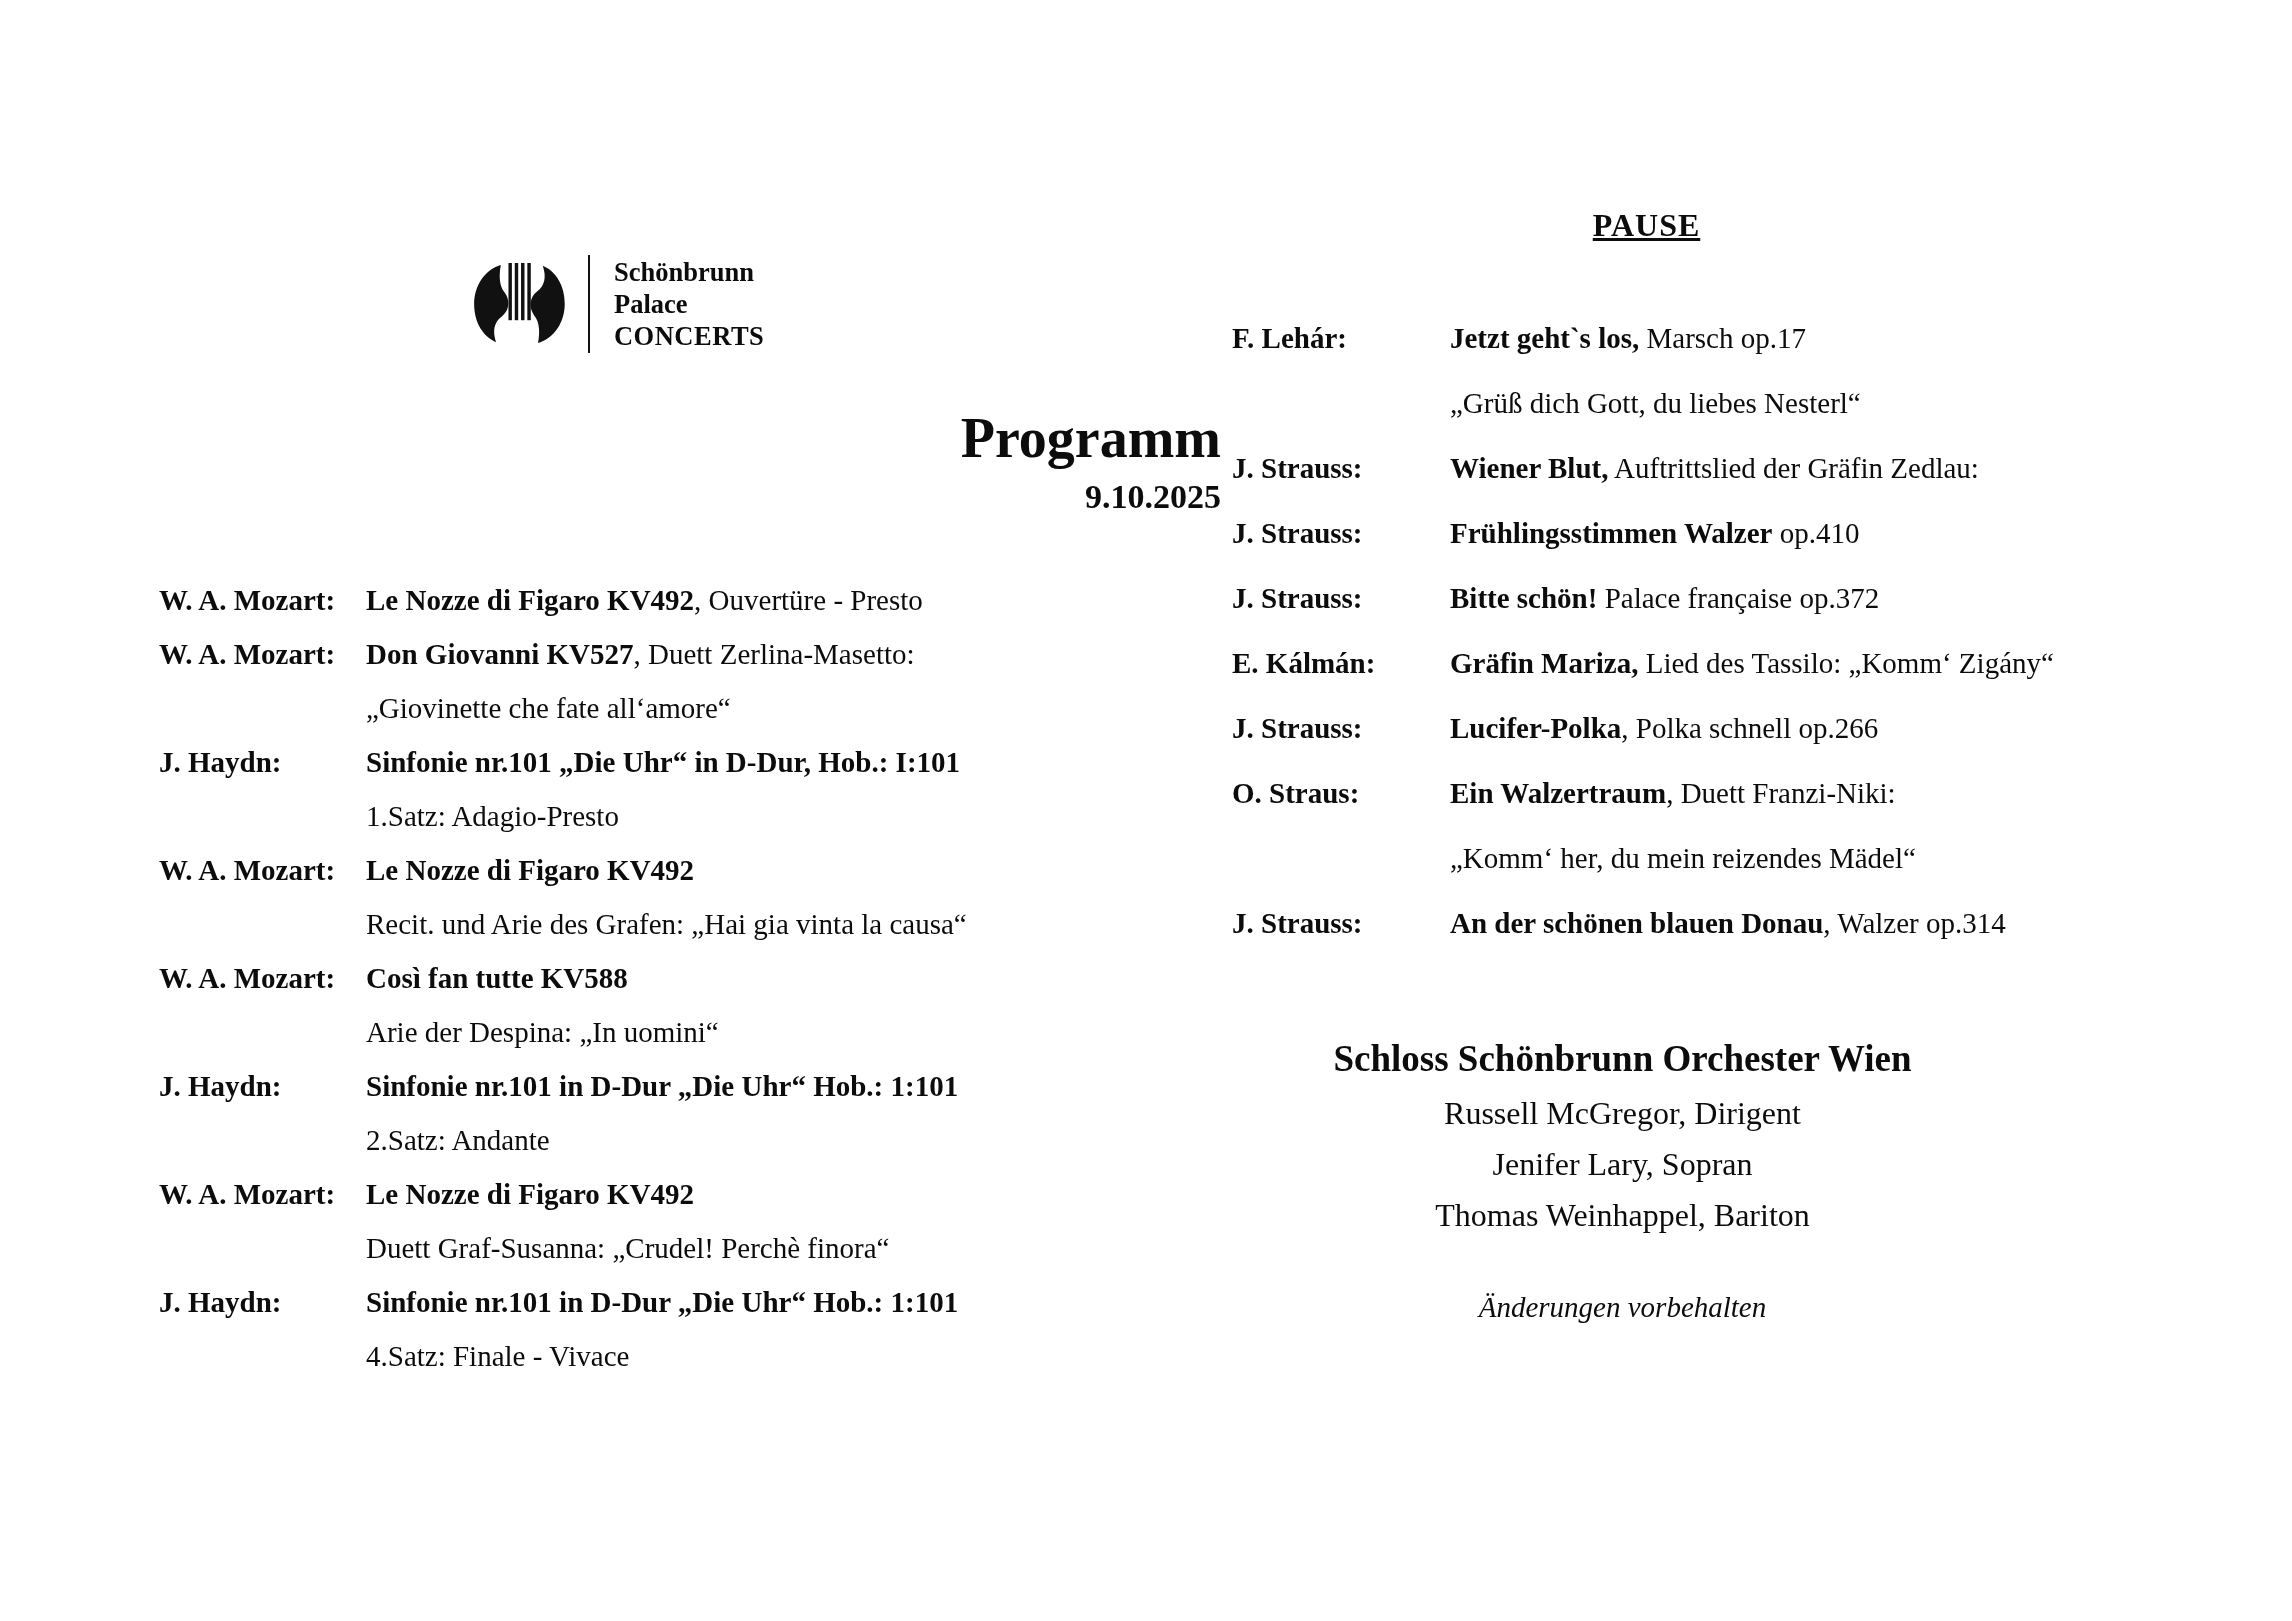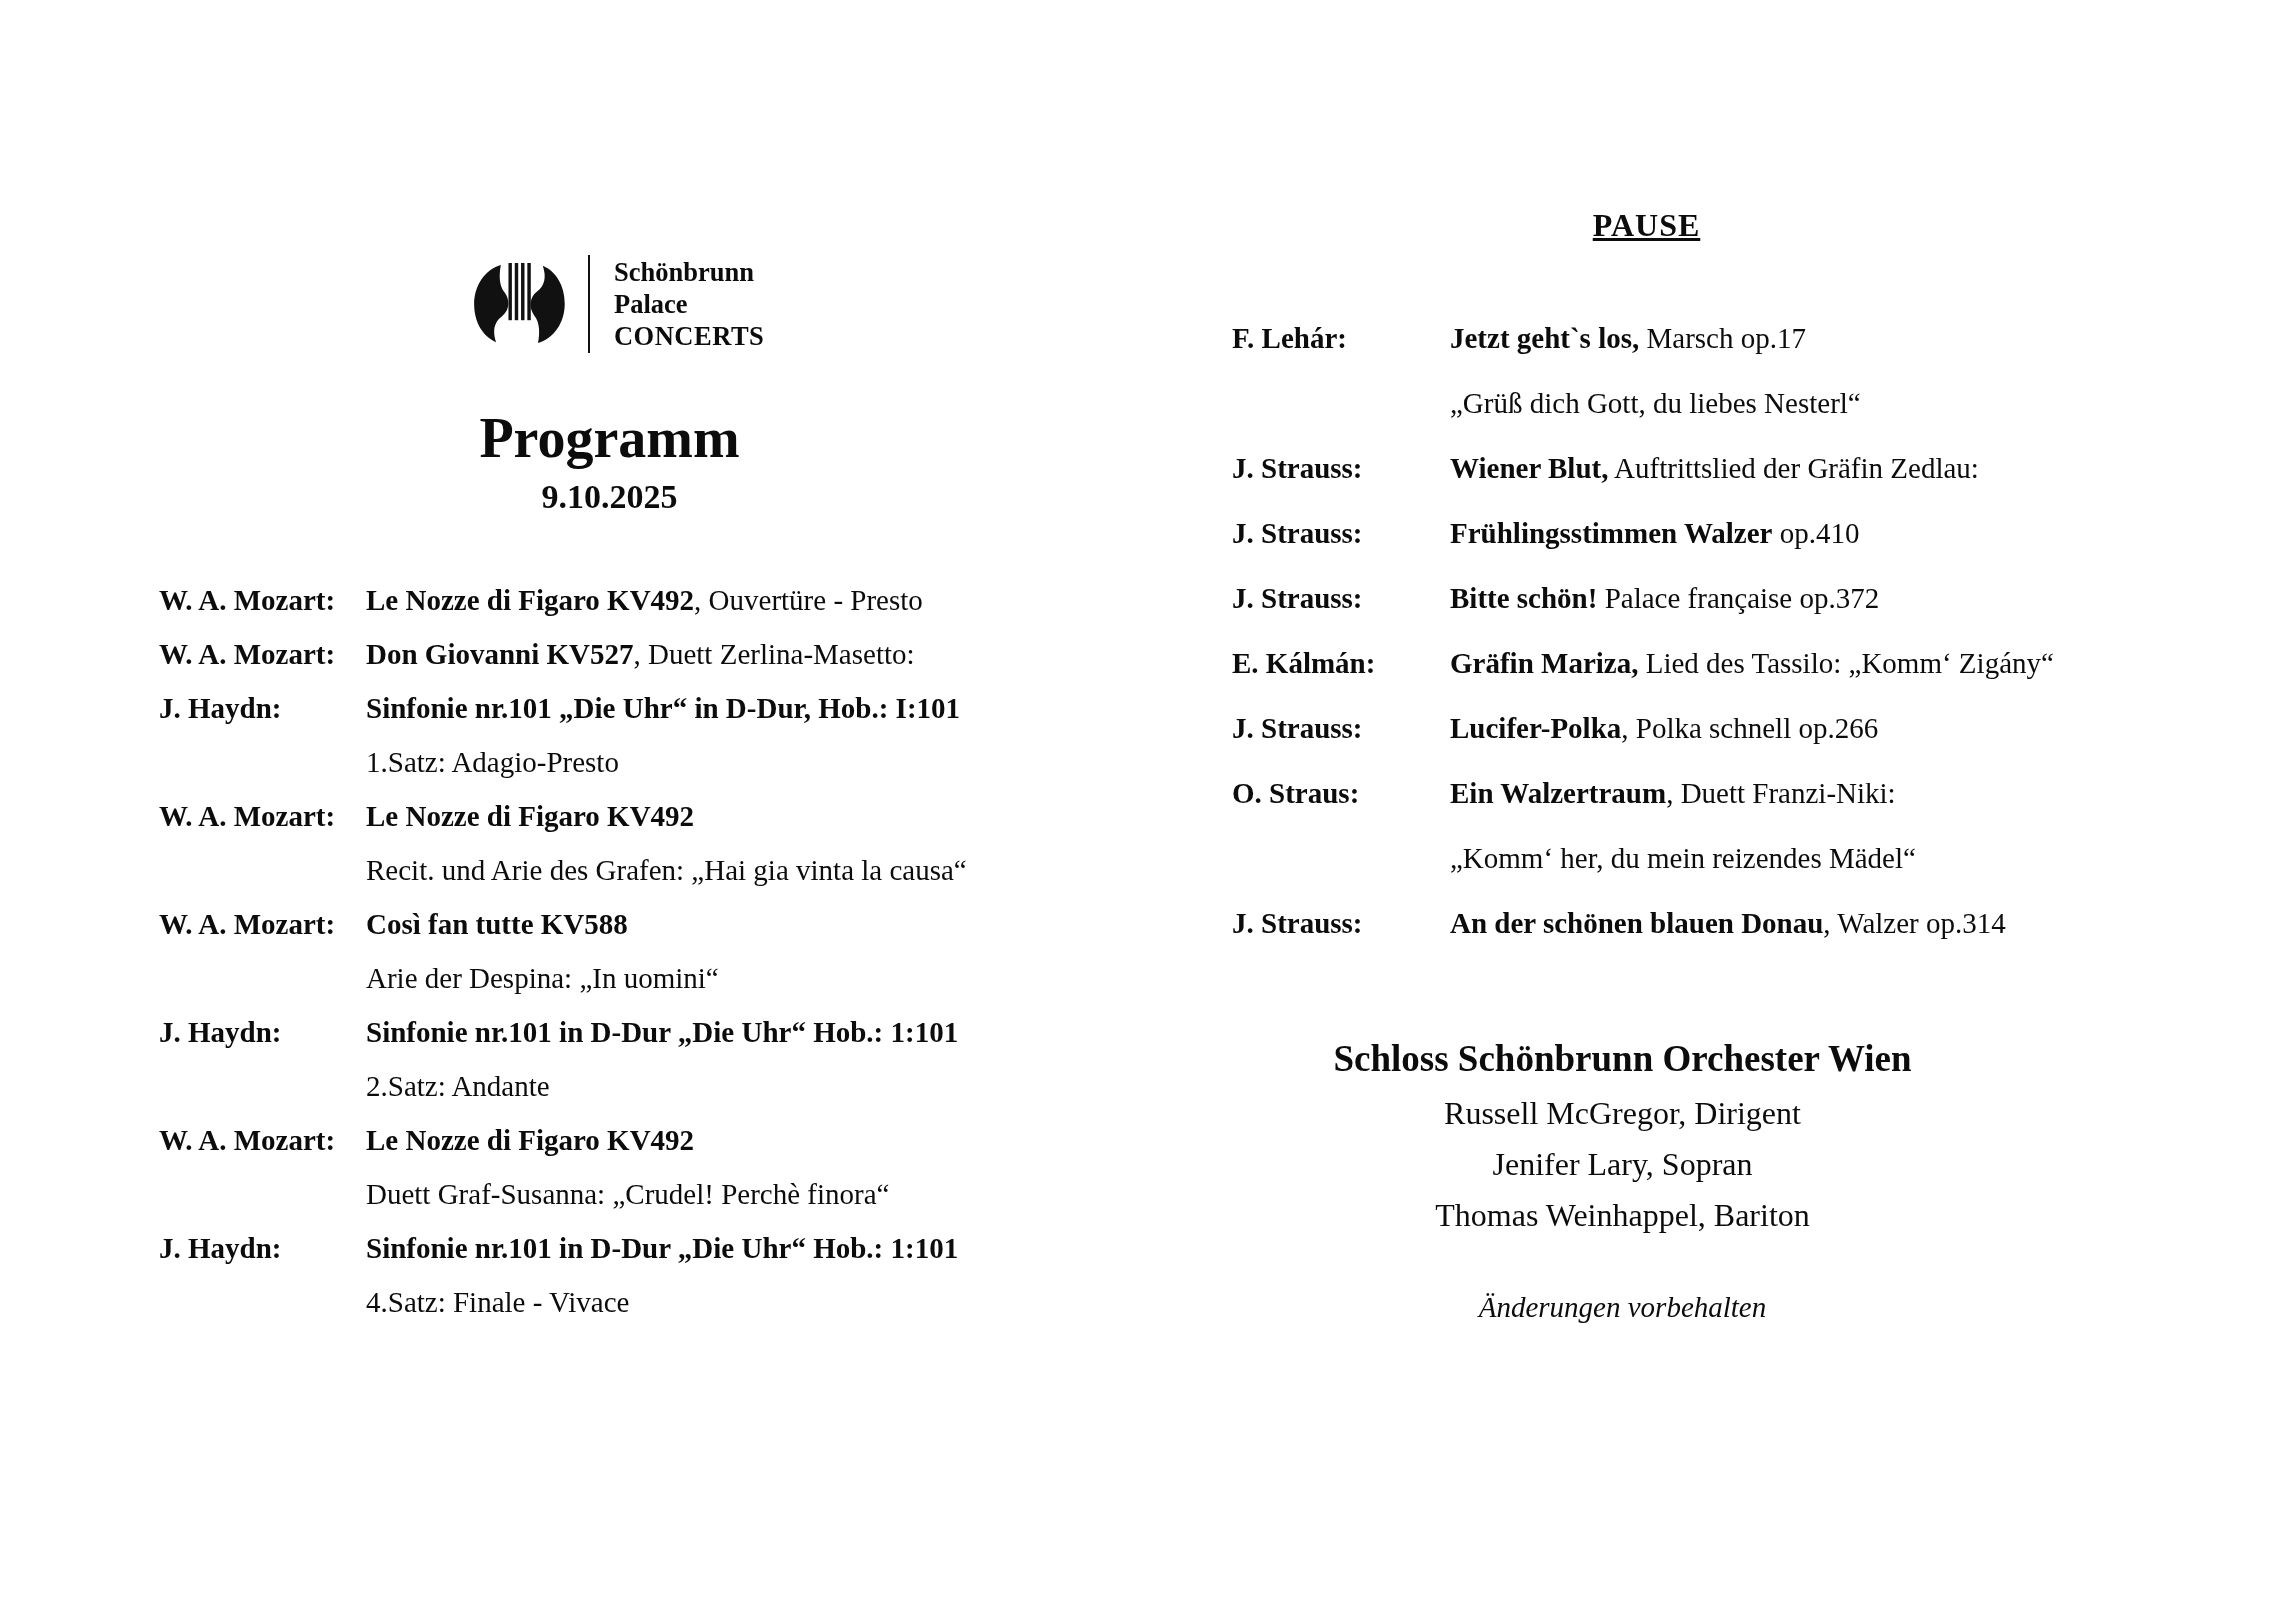--- a/index.html
+++ b/index.html
@@ -11,21 +11,21 @@
     font-family:"Liberation Serif","DejaVu Serif",serif;
     overflow:hidden;
   }
   
   .brand{position:absolute;left:470px;top:255px;display:flex;align-items:center;}
   .brand-icon{display:block;}
   .brand-divider{width:2.9px;height:98px;background:#111;margin-left:21.6px;}
   .brand-text{margin-left:23.5px;font-weight:bold;font-size:26.5px;line-height:32px;}
   .brand-text .concerts{letter-spacing:0.5px;}
   
-  .title-block{position:absolute;left:4px;top:404px;width:1211px;text-align:center;}
+  .title-block{position:absolute;left:10px;top:404px;width:1211px;text-align:right;}
   .title-block .main-title{font-size:56px;font-weight:bold;line-height:69px;}
   .title-block .date{font-size:34px;font-weight:bold;line-height:47px;}
   
   .list{position:absolute;font-size:29px;}
   .list-left{left:159px;top:573px;width:990px;font-family:Liberation Serif, serif;}
   .list-left .line{height:54px;line-height:54px;}
   .list-left .composer{display:inline-block;width:207px;}
   .list-left .detail{padding-left:207px;}
   .list-right{left:1232px;top:306px;width:1059px;}
   .list-right .line{height:65px;line-height:65px;}
@@ -74,20 +74,23 @@
     <div class="main-title">Programm</div>
     <div class="date">9.10.2025</div>
   </div>
 
   <section class="list list-left">
     <div class="line main">
       <span class="composer">W. A. Mozart:</span><span class="piece">Le Nozze di Figaro KV492</span><span class="suffix">, Ouvertüre - Presto</span>
     </div>
     <div class="line main">
       <span class="composer">W. A. Mozart:</span><span class="piece">Don Giovanni KV527</span><span class="suffix">, Duett Zerlina-Masetto:</span>
+    </div>
+    <div class="line detail">
+      <span class="detail-text">„Giovinette che fate all‘amore“</span>
     </div>
     <div class="line main">
       <span class="composer">J. Haydn:</span><span class="piece">Sinfonie nr.101 „Die Uhr“ in D-Dur, Hob.: I:101</span><span class="suffix"></span>
     </div>
     <div class="line detail">
       <span class="detail-text">1.Satz: Adagio-Presto</span>
     </div>
     <div class="line main">
       <span class="composer">W. A. Mozart:</span><span class="piece">Le Nozze di Figaro KV492</span><span class="suffix"></span>
     </div>

